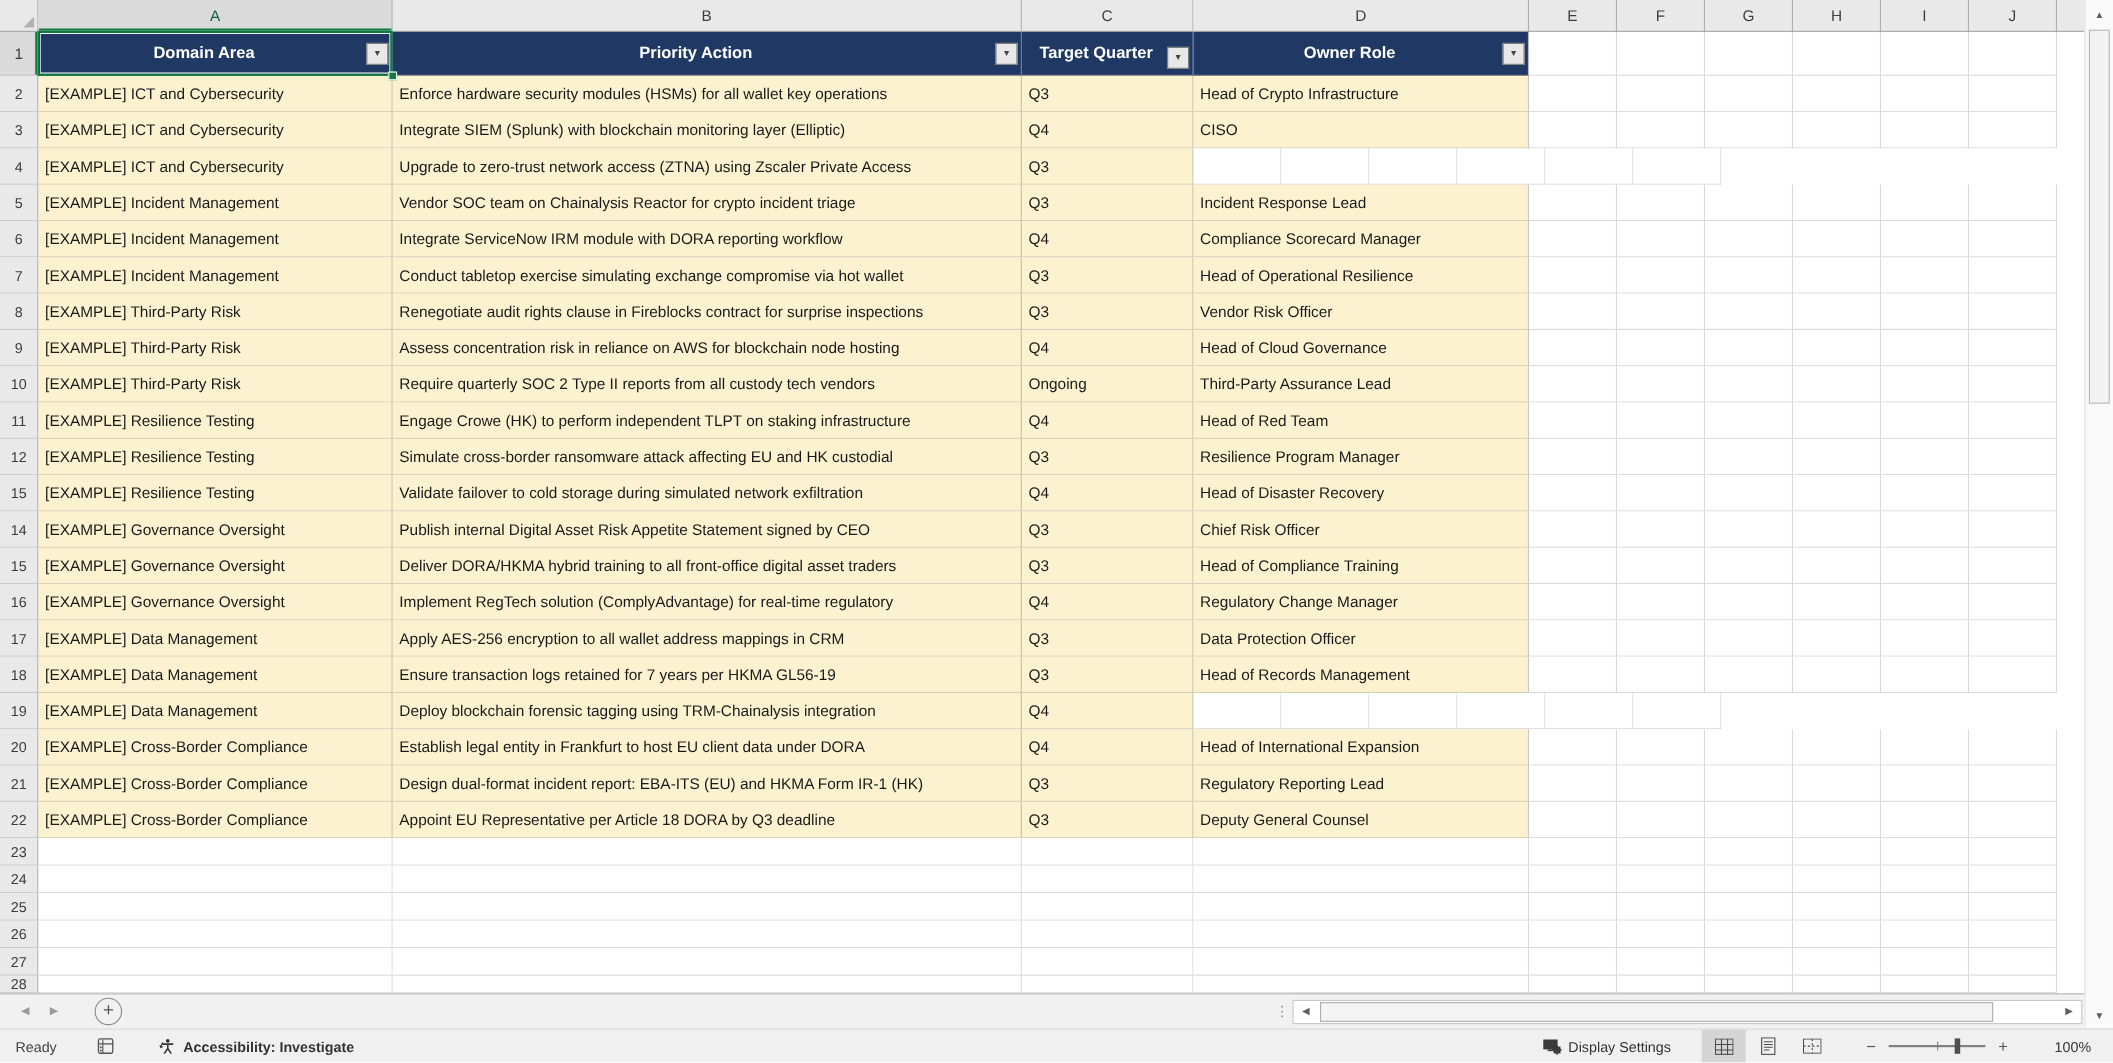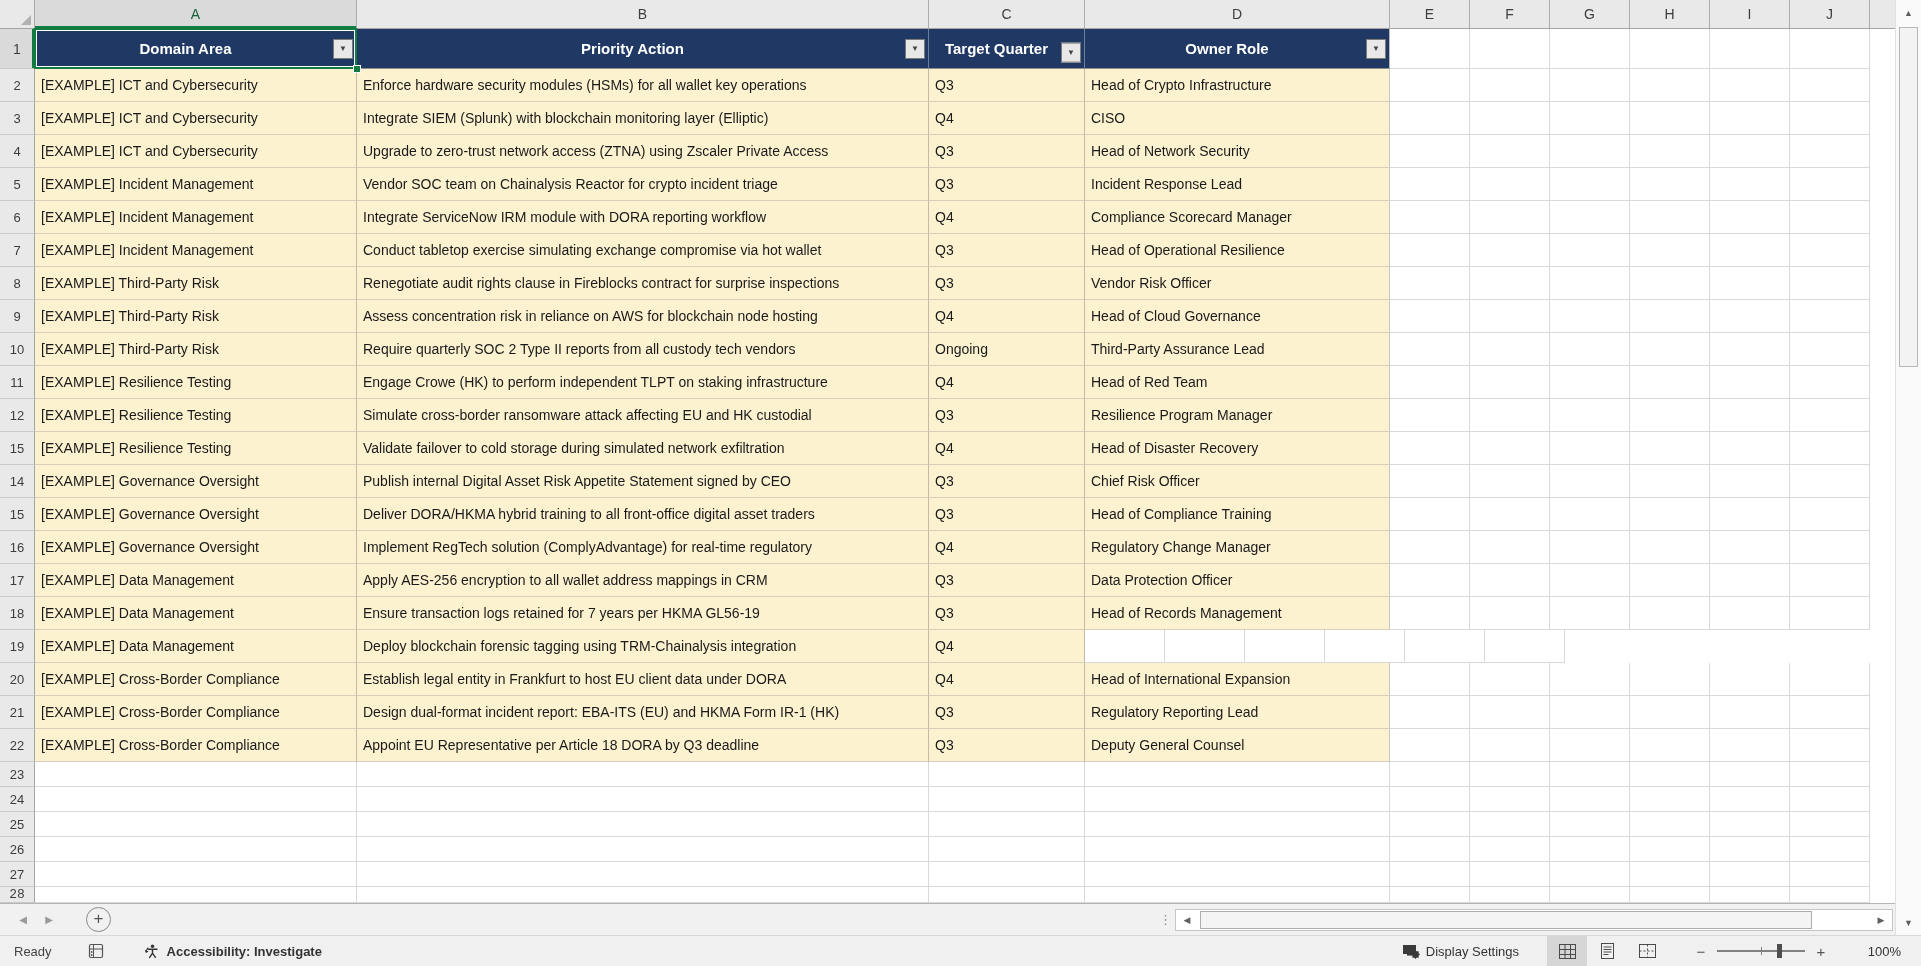--- a/index.html
+++ b/index.html
@@ -32,21 +32,21 @@
   .fbtn.low { transform:translateY(-32%); }
 
   .drow { height:33px; }
   .tcell { background:#FDF2D0; color:#1a1a1a; font-size:14px; display:flex; align-items:center;
            padding:0 6px; white-space:nowrap; overflow:hidden;
            border-right:1px solid #C2BBA6; border-bottom:1px solid #D7CFB9; }
   .tcell.lastcol { border-right:1px solid #C6C6C6; }
   .wcell { background:#fff; border-right:1px solid #D9D9D9; border-bottom:1px solid #D9D9D9; }
   .filler { flex:1; background:#fff; }
   .erow { height:25px; }
-  .erow.clip { height:16px; overflow:hidden;font-family:Liberation Mono, monospace; }
+  .erow.clip { height:16px; overflow:hidden; }
   .erow.clip .gut { align-items:flex-start; }
 
   
   .selbox { position:absolute; left:-1px; top:-1px; right:-1px; bottom:-1px;
             border:2px solid #107C41; box-shadow: inset 0 0 0 1px #fff; pointer-events:none; z-index:6; }
   .handle { position:absolute; right:-5px; bottom:-5px; width:8px; height:8px; background:#107C41;
             border:1px solid #fff; pointer-events:none; z-index:7; }
 
   
   #vscroll { position:absolute; right:0; top:0; width:26px; height:935px; background:#FAFAFA;
@@ -169,21 +169,20 @@
         <div class="wcell" style="flex: 0 0 80px;"></div>
         <div class="wcell" style="flex: 0 0 80px;"></div>
         <div class="wcell" style="flex: 0 0 80px;"></div>
         <div class="filler"></div>
       </div>
       <div class="row drow">
         <div class="gut">4</div>
         <div class="tcell" style="flex: 0 0 322px;">[EXAMPLE] ICT and Cybersecurity</div>
         <div class="tcell" style="flex: 0 0 572px;">Upgrade to zero-trust network access (ZTNA) using Zscaler Private Access</div>
         <div class="tcell" style="flex: 0 0 156px;">Q3</div>
-        <div class="tcell lastcol" style="flex: 0 0 305px;">Head of Network Security</div>
         <div class="wcell" style="flex: 0 0 80px;"></div>
         <div class="wcell" style="flex: 0 0 80px;"></div>
         <div class="wcell" style="flex: 0 0 80px;"></div>
         <div class="wcell" style="flex: 0 0 80px;"></div>
         <div class="wcell" style="flex: 0 0 80px;"></div>
         <div class="wcell" style="flex: 0 0 80px;"></div>
         <div class="filler"></div>
       </div>
       <div class="row drow">
         <div class="gut">5</div>

